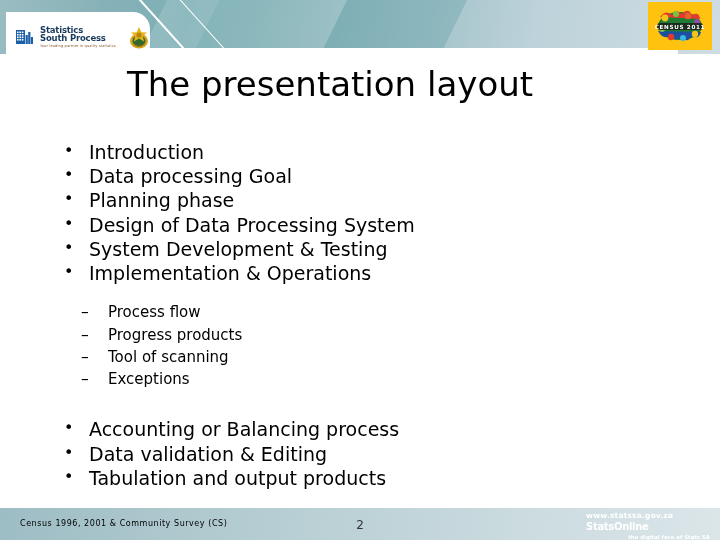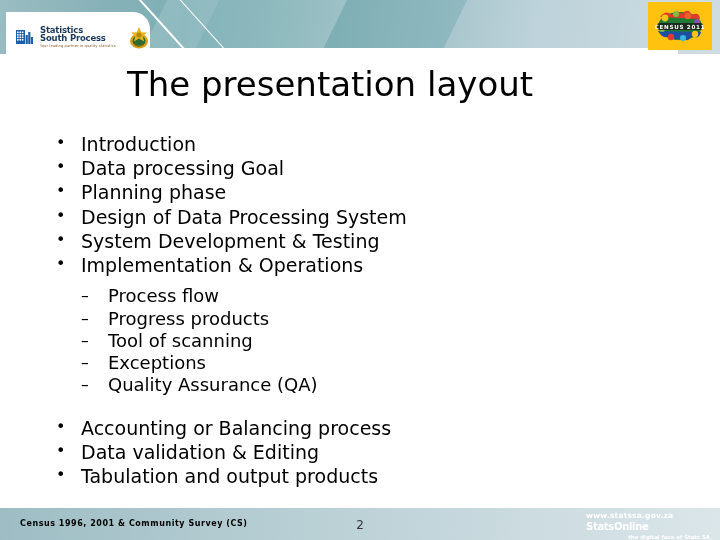--- a/index.html
+++ b/index.html
@@ -171,21 +171,21 @@
   }
 
   
   .content {
     position: absolute;
     left: 44px; top: 124px;
     width: 640px;
   }
   .lvl1 {
     list-style: none;
-    margin: 8px; padding: 0;
+    margin: 16px; padding: 0;
   }
   .lvl1 > li {
     position: relative;
     font-family: "DejaVu Sans", sans-serif;
     font-size: 19px;
     color: #000000;
     line-height: 24.2px;
     padding-left: 29px;
     white-space: nowrap;
   }
@@ -199,21 +199,21 @@
   }
 
   .lvl2 {
     list-style: none;
     margin: 8px 0 0 0;
     padding: 0 0 0 35px;
   }
   .lvl2 > li {
     position: relative;
     font-family: "DejaVu Sans", sans-serif;
-    font-size: 18px;
+    font-size: 15px;
     color: #000000;
     line-height: 22.3px;
     padding-left: 29px;
     white-space: nowrap;
   }
   .lvl2 > li::before {
     content: "\2013";
     position: absolute;
     left: 2px;
     top: 0px;
@@ -234,21 +234,21 @@
         #b6ced3 38%,
         #c0d4d9 55%,
         #cbdbe0 72%,
         #d4e1e5 88%,
         #dbe6e9 100%);
   }
   .footer-left {
     position: absolute;
     left: 20px; top: 11px;
     font-family: "DejaVu Sans", sans-serif;
-    font-weight: bold;
+    font-weight: normal;
     font-size: 8px;
     color: #000000;
     letter-spacing: 0.55px;
   }
   .footer-page {
     position: absolute;
     left: 0; top: 10px;
     width: 720px;
     text-align: center;
     font-family: "DejaVu Sans", sans-serif;
@@ -372,21 +372,20 @@
       <li>Design of Data Processing System</li>
       <li>System Development &amp; Testing</li>
       <li>Implementation &amp; Operations</li>
     </ul>
 
     <ul class="lvl2">
       <li>Process flow</li>
       <li>Progress products</li>
       <li>Tool of scanning</li>
       <li>Exceptions</li>
-      <li>Quality Assurance (QA)</li>
     </ul>
 
     <div class="group-gap"></div>
 
     <ul class="lvl1">
       <li>Accounting or Balancing process</li>
       <li>Data validation &amp; Editing</li>
       <li>Tabulation and output products</li>
     </ul>
 

